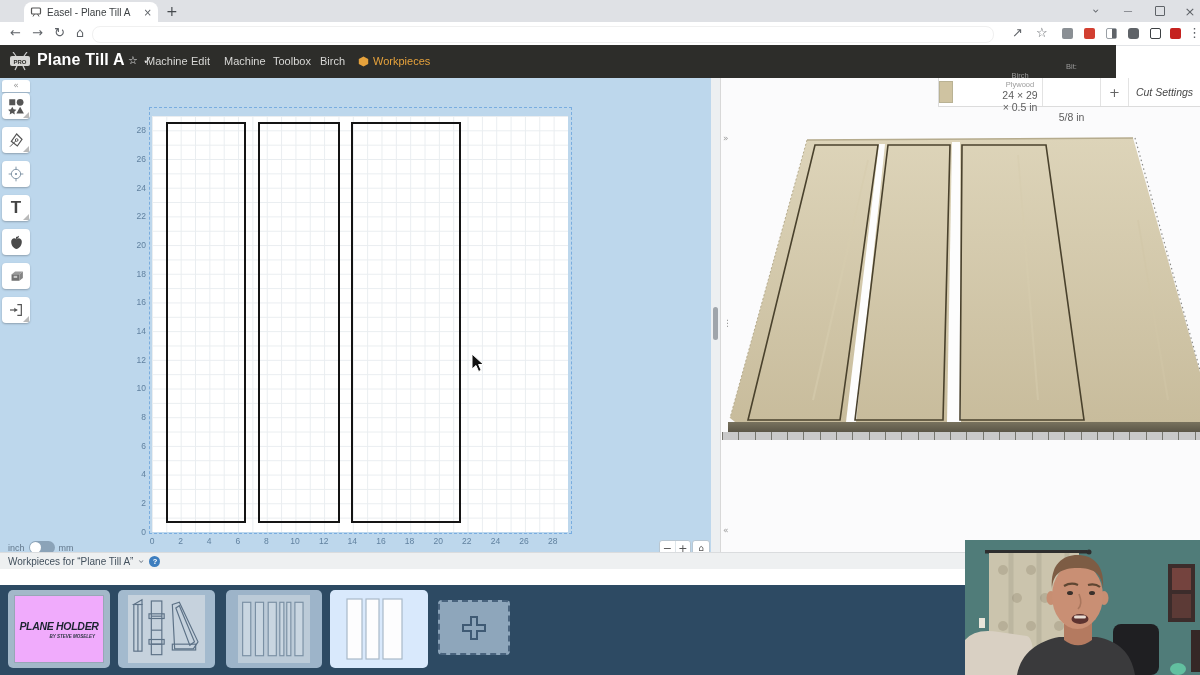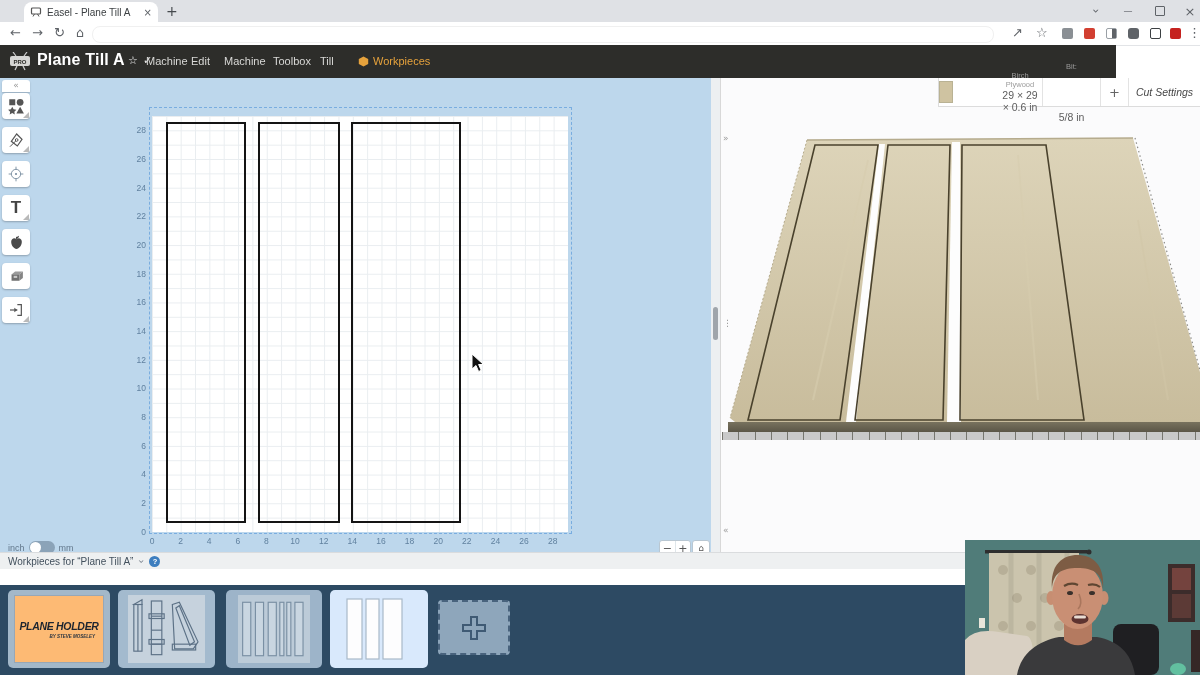--- a/index.html
+++ b/index.html
@@ -152,21 +152,21 @@
       <line x1="6" y1="18" x2="8" y2="14" stroke="#cfcfcf" stroke-width="1.2"></line>
       <line x1="16" y1="18" x2="14" y2="14" stroke="#cfcfcf" stroke-width="1.2"></line>
     </svg>
     <span class="title">Plane Till A</span>
     <span class="star ico">☆</span>
     <span class="check ico">✓</span>
     <span class="menu" style="left:146px;">Machine</span>
     <span class="menu" style="left:191px;">Edit</span>
     <span class="menu" style="left:224px;">Machine</span>
     <span class="menu" style="left:273px;">Toolbox</span>
-    <span class="menu" style="left:320px;">Till</span>
+    <span class="menu" style="left:320px;">Birch</span>
     <span class="inventables">
       <svg width="11" height="11" viewBox="0 0 11 11">
         <polygon points="5.5,0.5 10.2,3 10.2,8 5.5,10.5 0.8,8 0.8,3" fill="#e6a23c"></polygon>
       </svg>
       <span>Workpieces</span>
     </span>
     <div class="carve">
       <span class="badge">PRO</span>
       <span class="lbl">Carve...</span>
     </div>
@@ -325,41 +325,41 @@
     <line x1="417" y1="38" x2="482" y2="270" stroke="#8a8a86" stroke-width="1.2" stroke-dasharray="1.5,3"></line>
   </svg>
   <div class="edge3d"></div>
   <div class="ruler3d"></div>
 
   <div class="matbar">
     <div class="cell" style="width:104px;">
       <span class="swatch" style="background: rgb(207, 195, 161);"></span>
       <span>
         <div class="mat-sub">Birch Plywood</div>
-        <div class="mat-val">29 × 29 × 0.6 in</div>
+        <div class="mat-val">24 × 29 × 0.5 in</div>
       </span>
     </div>
     <div class="cell" style="width:58px;flex-direction:column;">
       <div class="mat-sub">Bit:</div>
       <div class="mat-val">5/8 in</div>
     </div>
     <div class="cell ico" style="width:28px;font-size:13px;color:#666;">+</div>
     <div class="cell cutset" style="flex:1;font-style:italic;">Cut Settings</div>
   </div>
 
   <div class="wplabel">
     <span>Workpieces for “Plane Till A”</span>
     <span class="wp-chev ico">›</span>
     <span class="helpdot">?</span>
   </div>
 
   <div class="wpstrip">
 
     <div class="tile" style="left:8px;width:102px;background:#a3b8c9;">
-      <div class="t-inner" style="background:#fdba74;border:1px solid #97a7b6;display:flex;flex-direction:column;align-items:center;justify-content:center;">
+      <div class="t-inner" style="background:#f0abfc;border:1px solid #97a7b6;display:flex;flex-direction:column;align-items:center;justify-content:center;">
         <div style="font-size:10.5px;font-weight:800;font-style:italic;color:#1d2530;letter-spacing:-.3px;">PLANE HOLDER</div>
         <div style="font-size:4.5px;font-weight:700;font-style:italic;color:#2a3440;margin-top:2px;align-self:flex-end;margin-right:8px;">BY STEVE MOSELEY</div>
       </div>
     </div>
 
     <div class="tile" style="left:118px;width:97px;background:#a3bace;">
       <div class="t-inner" style="left:10px;right:10px;background:#c6d2dd;">
         <svg width="100%" height="100%" viewBox="0 0 66 58">
           <g fill="none" stroke="#5c7186" stroke-width="1">
             <rect x="5" y="8" width="7" height="40"></rect>

